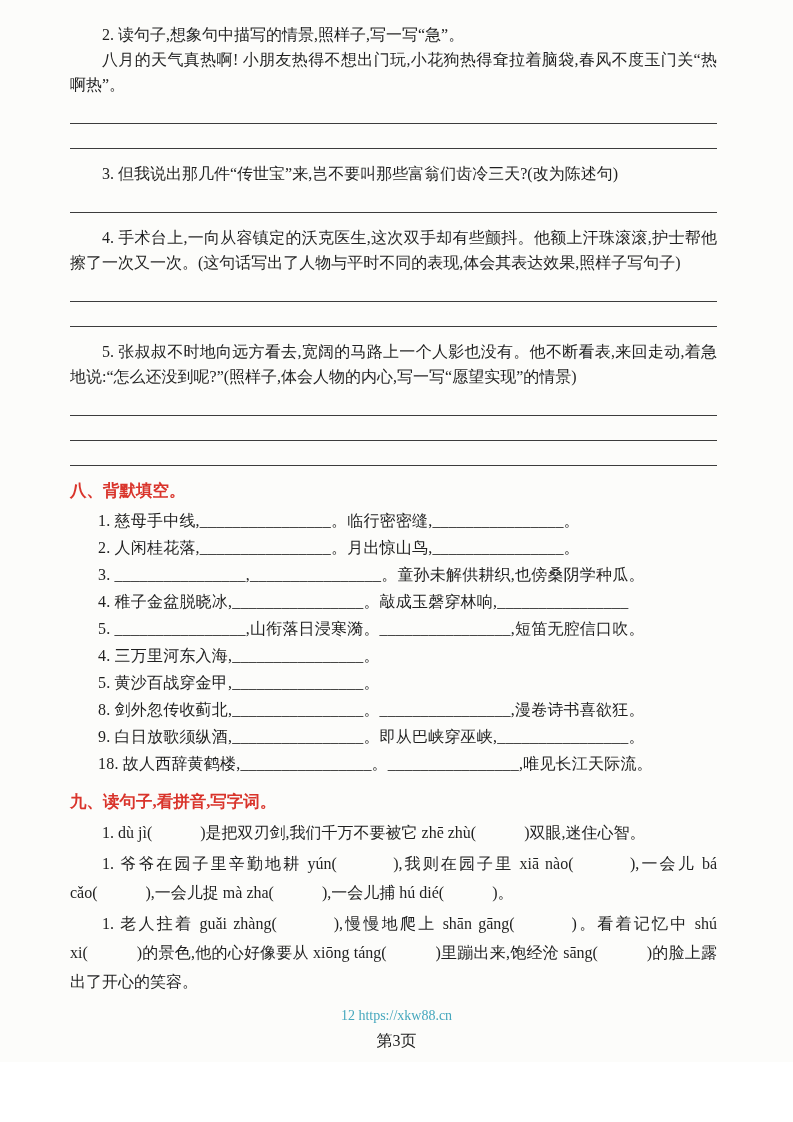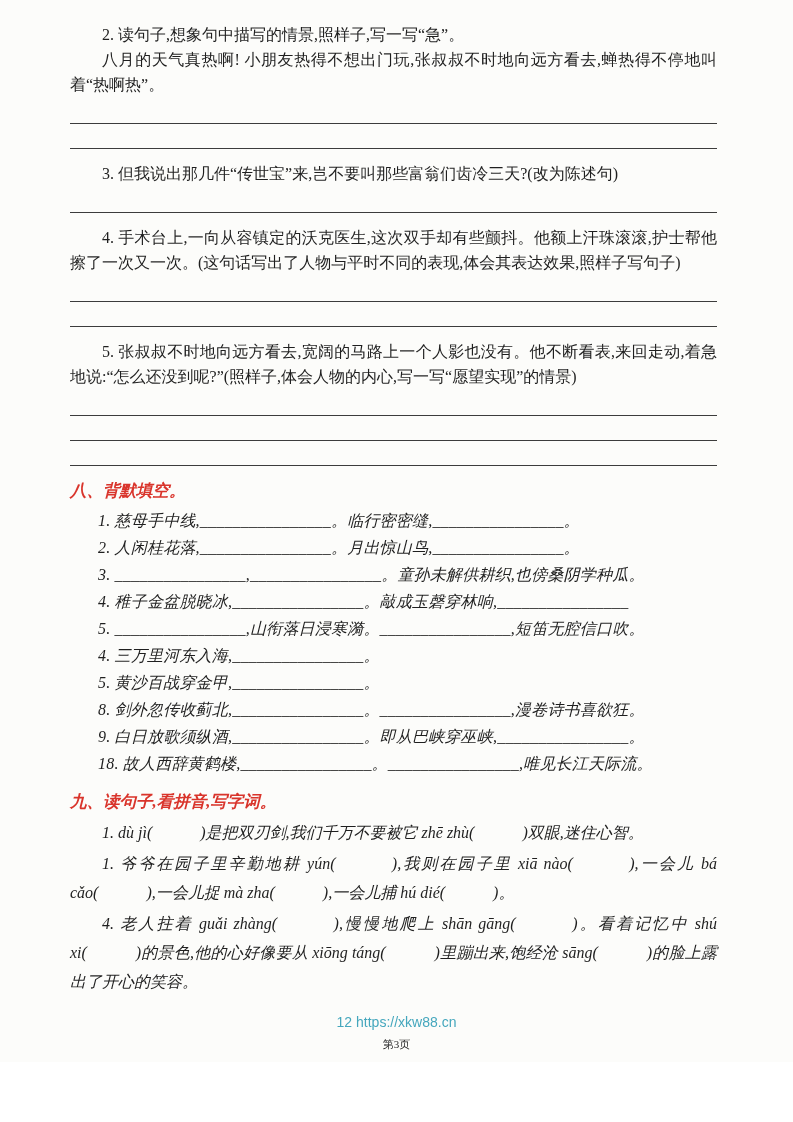--- a/index.html
+++ b/index.html
@@ -21,21 +21,21 @@
     line-height: 25px;
     text-align: justify;
   }
   .q { margin-top: 12px; }
   .q:first-child { margin-top: 0; }
   .lines { margin-top: 2px; }
   .answer-line {
     height: 25px;
     border-bottom: 1px solid var(--line, #3c3c3c);
   }
-  .section { margin-top: 14px; font-style: italic; }
+  .section { margin-top: 14px; }
   .sec-title {
     margin: 0 0 5px 0;
     font-size: 16.5px;
     font-weight: 700;
     color: var(--accent, #d9342b);
   }
   .fill-list { }
   .fill-item {
     padding-left: 28px;
     line-height: 27px;
@@ -50,38 +50,38 @@
     text-align: justify;
   }
   .footer {
     position: absolute;
     left: 0;
     right: 0;
     bottom: 10px;
     text-align: center;
   }
   .footer-src {
-    font-family: Liberation Sans, sans-serif;
+    font-family: Liberation Serif, serif;
     font-size: 14px;
     color: var(--link, #45a7bd);
   }
   .footer-page {
     margin-top: 7px;
-    font-size: 11px;
+    font-size: 16px;
     color: var(--ink, #1f1f1f);
   }
 </style>
 </head>
 <body>
 
 <div class="page">
 
   <div class="q">
     <p class="para">2. 读句子,想象句中描写的情景,照样子,写一写“急”。</p>
-    <p class="para">八月的天气真热啊! 小朋友热得不想出门玩,张叔叔不时地向远方看去,蝉热得不停地叫着“热啊热”。</p>
+    <p class="para">八月的天气真热啊! 小朋友热得不想出门玩,小花狗热得耷拉着脑袋,春风不度玉门关“热啊热”。</p>
     <div class="lines">
         <div class="answer-line"></div>
         <div class="answer-line"></div>
       </div>
   </div>
 
   <div class="q">
     <p class="para">3. 但我说出那几件“传世宝”来,岂不要叫那些富翁们齿冷三天?(改为陈述句)</p>
     <div class="lines">
         <div class="answer-line"></div>
@@ -119,21 +119,21 @@
         <div class="fill-item">9. 白日放歌须纵酒,________________。即从巴峡穿巫峡,________________。</div>
         <div class="fill-item">18. 故人西辞黄鹤楼,________________。________________,唯见长江天际流。</div>
       </div>
   </div>
 
   <div class="section">
     <h2 class="sec-title">九、读句子,看拼音,写字词。</h2>
     <div class="pinyin-list">
         <div class="pinyin-item">1. dù jì(　　　)是把双刃剑,我们千万不要被它 zhē zhù(　　　)双眼,迷住心智。</div>
         <div class="pinyin-item">1. 爷爷在园子里辛勤地耕 yún(　　　),我则在园子里 xiā nào(　　　),一会儿 bá cǎo(　　　),一会儿捉 mà zha(　　　),一会儿捕 hú dié(　　　)。</div>
-        <div class="pinyin-item">4. 老人拄着 guǎi zhàng(　　　),慢慢地爬上 shān gāng(　　　)。看着记忆中 shú xi(　　　)的景色,他的心好像要从 xiōng táng(　　　)里蹦出来,饱经沧 sāng(　　　)的脸上露出了开心的笑容。</div>
+        <div class="pinyin-item">1. 老人拄着 guǎi zhàng(　　　),慢慢地爬上 shān gāng(　　　)。看着记忆中 shú xi(　　　)的景色,他的心好像要从 xiōng táng(　　　)里蹦出来,饱经沧 sāng(　　　)的脸上露出了开心的笑容。</div>
       </div>
   </div>
 
   <div class="footer">
     <div class="footer-src">12 https://xkw88.cn</div>
     <div class="footer-page">第3页</div>
   </div>
 
 </div>
 

